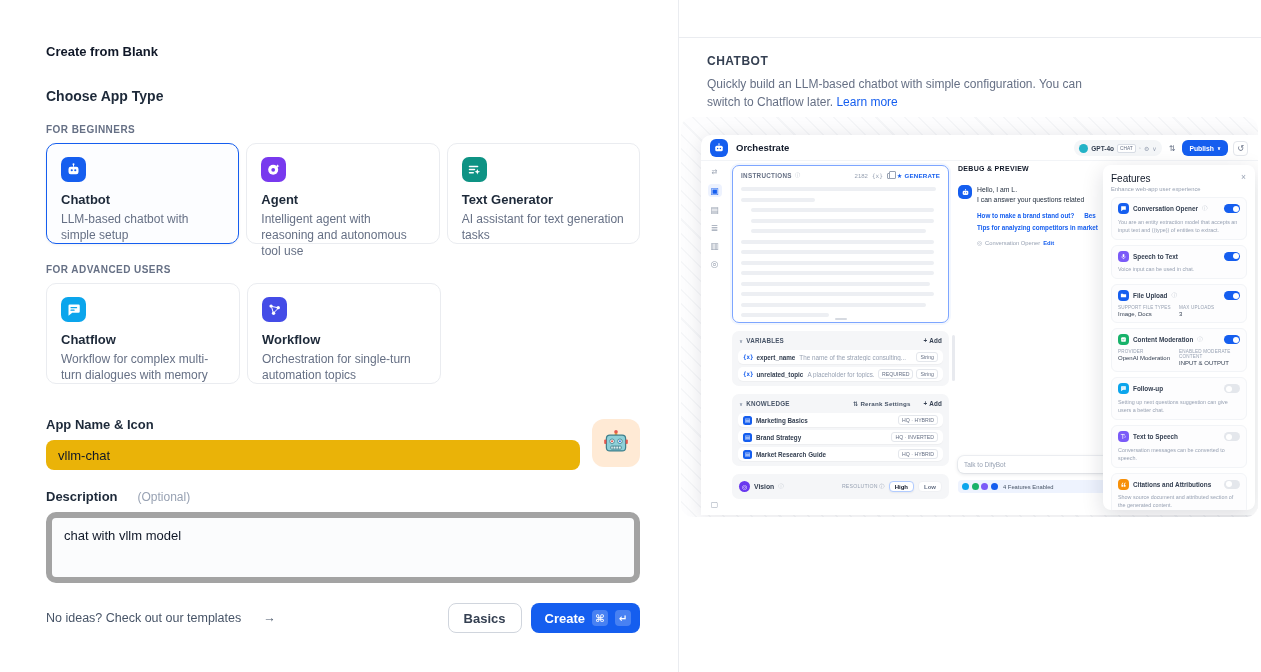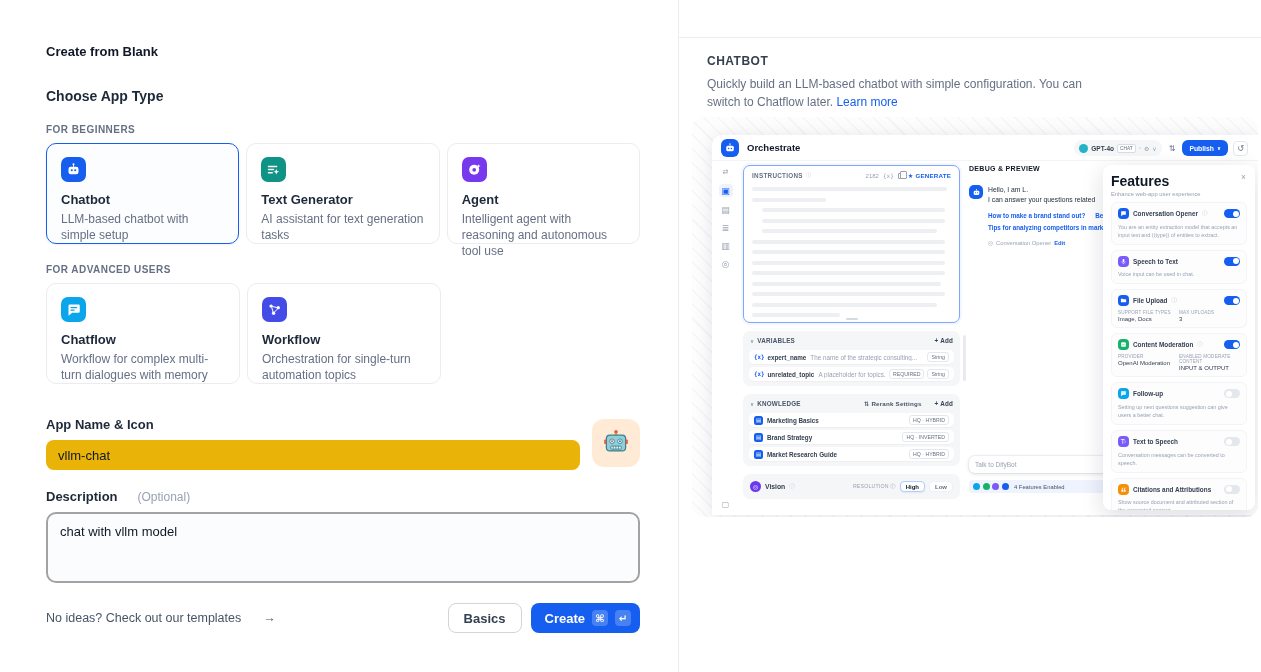--- a/index.html
+++ b/index.html
@@ -18,36 +18,36 @@
   .card-icon{width:25px;height:25px;border-radius:7px;display:flex;align-items:center;justify-content:center;margin-bottom:10px}
   .card-icon svg{width:15px;height:15px;display:block}
   .card h3{font-size:13px;font-weight:700;color:#1d2939;margin-bottom:5px}
   .card p{font-size:12px;color:#667085;line-height:1.33}
   .field-label{margin-top:33px;font-size:13px;font-weight:700;color:#1d2939}
   .name-row{display:flex;align-items:flex-start;margin-top:8px}
   .name-input{flex:1;height:30px;background:#eab308;border:none;border-radius:8px;padding:0 12px;font-size:13px;color:#101828;outline:none;font-family:inherit}
   .app-icon{width:48px;height:48px;border-radius:12px;background:#ffead5;display:flex;align-items:center;justify-content:center;margin-left:12px;margin-top:-21px;cursor:pointer}
   .desc-label-row{margin-top:19px;display:flex;align-items:baseline;gap:20px}
   .optional{font-size:12px;font-weight:400;color:#98a2b3}
-  .desc-area{margin-top:8px;width:594px;height:71px;border:2px solid #a3a3a3;border-radius:10px;background:#fbfcfd;padding:9px 12px;font-size:13px;color:#101828;resize:none;outline:none;font-family:inherit;line-height:1.4}
+  .desc-area{margin-top:8px;width:594px;height:71px;border:6px solid #a3a3a3;border-radius:10px;background:#fbfcfd;padding:9px 12px;font-size:13px;color:#101828;resize:none;outline:none;font-family:inherit;line-height:1.4}
   .footer{position:absolute;left:46px;right:38px;bottom:39px;display:flex;align-items:center;height:30px}
   .tpl-link{font-size:12.5px;color:#475467;display:flex;align-items:center;gap:22px;cursor:pointer}
   .footer-btns{margin-left:auto;display:flex;gap:9px}
   .btn-cancel{height:30px;padding:0 15px;border:1px solid #d0d5dd;border-radius:8px;background:#fff;font-size:13px;font-weight:600;color:#354052;font-family:inherit;cursor:pointer}
   .btn-create{height:30px;padding:0 9px 0 14px;border:none;border-radius:8px;background:#155eef;color:#fff;font-size:13px;font-weight:600;display:flex;align-items:center;gap:7px;font-family:inherit;cursor:pointer}
   .kbd{width:16px;height:16px;background:rgba(255,255,255,.22);border-radius:4px;font-size:10px;display:flex;align-items:center;justify-content:center}
 
   
   .right{position:absolute;left:678px;top:0;width:583px;height:672px;background:#fff;border-left:1px solid #eaecf0}
   .top-strip{height:38px;border-bottom:1px solid #eaecf0}
   .info{padding:16px 28px 0}
   .info-type{font-size:12px;font-weight:700;color:#354052;letter-spacing:.5px}
   .info-desc{margin-top:7px;font-size:12px;color:#667085;line-height:1.5;max-width:390px}
   .learn-more{color:#155eef;cursor:pointer}
-  .preview-wrap{position:absolute;left:13px;right:3px;top:117px;height:400px;border-radius:12px;overflow:hidden;
+  .preview-wrap{position:absolute;left:2px;right:3px;top:117px;height:400px;border-radius:12px;overflow:hidden;
     background:repeating-linear-gradient(45deg,#f5f6f8 0 1.5px,#fdfdfe 1.5px 10px)}
 
   
   .shot{position:absolute;left:20px;top:18px;right:0;bottom:2px;background:#fff;border-radius:10px 0 0 0;box-shadow:0 2px 18px rgba(16,24,40,.1);font-size:7px;color:#354052}
   .m-topbar{height:26px;display:flex;align-items:center;padding:0 9px;border-bottom:1px solid #f2f4f7;position:relative}
   .m-logo{width:18px;height:18px;border-radius:6px;background:#155eef;display:flex;align-items:center;justify-content:center}
   .m-logo svg{width:12px;height:12px}
   .m-apptitle{font-weight:700;font-size:9.5px;color:#101828;margin-left:8px}
   .m-topright{position:absolute;right:10px;top:5px;display:flex;align-items:center;gap:5px}
   .m-chip{height:16px;background:#f4f6f8;border-radius:8px;display:flex;align-items:center;gap:3px;padding:0 5px}
@@ -106,21 +106,21 @@
   .dbg-links{margin-top:5px;font-size:6.3px;font-weight:600;color:#155eef;line-height:1.9;white-space:nowrap;overflow:hidden}
   .dbg-links .gap{display:inline-block;width:10px}
   .opener-note{margin-top:6px;font-size:5.8px;color:#98a2b3;display:flex;align-items:center;gap:3px}
   .opener-note b{color:#155eef;font-weight:600}
   .talk-input{position:absolute;left:257px;bottom:42px;width:172px;height:17px;background:#fff;border-radius:6px;box-shadow:0 1px 4px rgba(16,24,40,.12),0 0 0 1px #f2f4f7;display:flex;align-items:center;padding:0 6px;color:#98a2b3;font-size:6.5px}
   .feat-bar{position:absolute;left:257px;bottom:22px;width:172px;height:13px;background:#eef3fe;border-radius:4px;display:flex;align-items:center;gap:2.5px;padding:0 4px;font-size:5.8px;color:#475467}
   .fb-dot{width:7px;height:7px;border-radius:50%;display:inline-block}
   .fb-label{margin-left:3px}
 
   .features-panel{position:absolute;top:30px;right:3px;width:152px;bottom:5px;background:#fff;border-radius:8px;box-shadow:0 6px 22px rgba(16,24,40,.14);padding:8px;overflow:hidden;z-index:5}
-  .fp-title{font-size:14px;font-weight:700;color:#101828}
+  .fp-title{font-size:10px;font-weight:400;color:#101828}
   .fp-close{position:absolute;top:7px;right:9px;color:#98a2b3;font-size:8.5px;cursor:pointer}
   .fp-sub{font-size:5.8px;color:#98a2b3;margin-top:2px}
   .fi{border:1px solid #f2f4f7;background:#fdfdfe;border-radius:6px;padding:5px 6px;margin-top:5px}
   .fi-head{display:flex;align-items:center;gap:4px}
   .fi-ic{width:11px;height:11px;border-radius:4px;display:flex;align-items:center;justify-content:center;flex:none}
   .fi-ic svg{width:7px;height:7px}
   .fi-name{font-size:6.4px;font-weight:700;color:#354052;white-space:nowrap}
   .fi-info{font-size:5.5px;color:#c3c9d2}
   .fi-desc{font-size:5.4px;color:#98a2b3;margin-top:3.5px;line-height:1.5}
   .fi-fields{display:flex;margin-top:3.5px}
@@ -151,39 +151,39 @@
               <rect x="11.2" y="4.5" width="1.6" height="3" fill="#fff"></rect>
               <rect x="4" y="7.5" width="16" height="12" rx="3.5" fill="#fff"></rect>
               <circle cx="9.2" cy="13.2" r="1.7" fill="currentColor"></circle>
               <circle cx="14.8" cy="13.2" r="1.7" fill="currentColor"></circle>
             </svg>
         </div>
         <h3>Chatbot</h3>
         <p>LLM-based chatbot with simple setup</p>
       </div>
       <div class="card">
-        <div class="card-icon" style="background: rgb(14, 147, 132); color: rgb(14, 147, 132);">
-          <svg viewBox="0 0 24 24">
-              <path d="M4 7h13M4 12h8M4 17h6" stroke="#fff" stroke-width="2.4" stroke-linecap="round" fill="none"></path>
-              <path d="M16.5 11l1.3 3.2 3.2 1.3-3.2 1.3-1.3 3.2-1.3-3.2-3.2-1.3 3.2-1.3z" fill="#fff"></path>
-            </svg>
-        </div>
-        <h3>Text Generator</h3>
-        <p>AI assistant for text generation tasks</p>
-      </div>
-      <div class="card">
         <div class="card-icon" style="background: rgb(120, 57, 238); color: rgb(120, 57, 238);">
           <svg viewBox="0 0 24 24">
               <circle cx="11.5" cy="12.5" r="8" fill="#fff"></circle>
               <circle cx="11.5" cy="12.5" r="3" fill="currentColor"></circle>
               <path d="M18.5 3.5l.9 2.1 2.1.9-2.1.9-.9 2.1-.9-2.1-2.1-.9 2.1-.9z" fill="#fff"></path>
             </svg>
         </div>
         <h3>Agent</h3>
         <p>Intelligent agent with reasoning and autonomous tool use</p>
+      </div>
+      <div class="card">
+        <div class="card-icon" style="background: rgb(14, 147, 132); color: rgb(14, 147, 132);">
+          <svg viewBox="0 0 24 24">
+              <path d="M4 7h13M4 12h8M4 17h6" stroke="#fff" stroke-width="2.4" stroke-linecap="round" fill="none"></path>
+              <path d="M16.5 11l1.3 3.2 3.2 1.3-3.2 1.3-1.3 3.2-1.3-3.2-3.2-1.3 3.2-1.3z" fill="#fff"></path>
+            </svg>
+        </div>
+        <h3>Text Generator</h3>
+        <p>AI assistant for text generation tasks</p>
       </div>
     </div>
 
     <div class="group-label">FOR ADVANCED USERS</div>
     <div class="cards">
       <div class="card">
         <div class="card-icon" style="background: rgb(11, 165, 236); color: rgb(11, 165, 236);">
           <svg viewBox="0 0 24 24">
               <path d="M4 4h16a2 2 0 0 1 2 2v9a2 2 0 0 1-2 2H10l-6 5V6a2 2 0 0 1 2-2z" fill="#fff"></path>
               <path d="M8 9h9M8 13h5" stroke="currentColor" stroke-width="1.8" stroke-linecap="round"></path>

